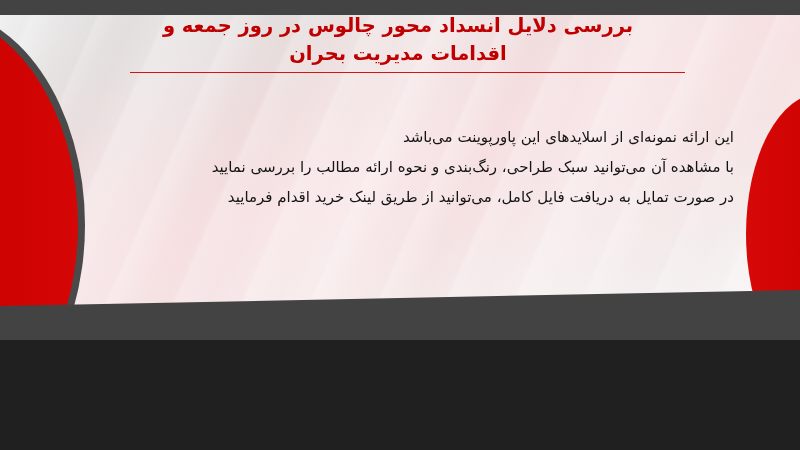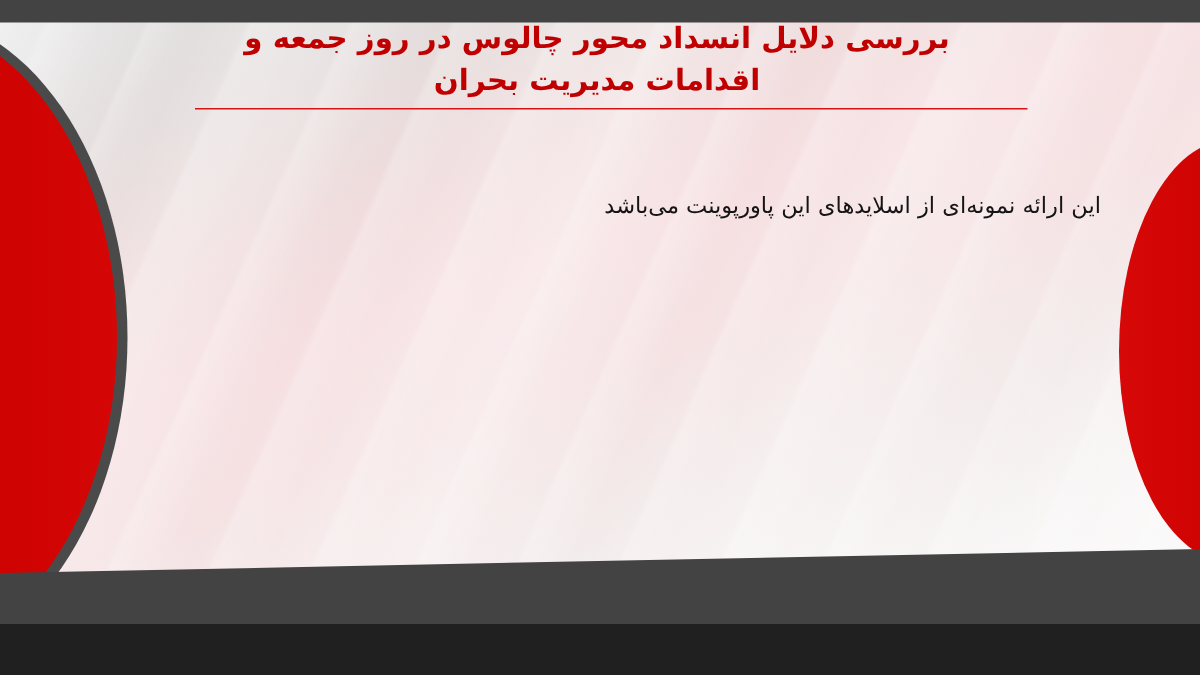--- a/index.html
+++ b/index.html
@@ -3,21 +3,21 @@
 <meta charset="utf-8">
 <style>
   html, body {
     margin: 0;
     padding: 0;
     background: #202020;
   }
   #slide {
     position: relative;
     width: 800px;
-    height: 416px;
+    height: 340px;
     overflow: hidden;
     background: #ffffff;
     font-family: "DejaVu Sans", sans-serif;
   }
 
   
   .frame-dark {
     position: absolute;
     inset: 0;
     background: #434343;
@@ -182,15 +182,17 @@
 
   <div class="title-block">
     <div class="title-line">بررسی دلایل انسداد محور چالوس در روز جمعه و</div>
     <div class="title-line">اقدامات مدیریت بحران</div>
   </div>
 
   <div class="title-rule"></div>
 
   <div class="body-block">
     <div class="body-line">این ارائه نمونه‌ای از اسلایدهای این پاورپوینت می‌باشد</div>
+    <div class="body-line">با مشاهده آن می‌توانید سبک طراحی، رنگ‌بندی و نحوه ارائه مطالب را بررسی نمایید</div>
+    <div class="body-line">در صورت تمایل به دریافت فایل کامل، می‌توانید از طریق لینک خرید اقدام فرمایید</div>
   </div>
 
 </div>
 
 </body></html>

